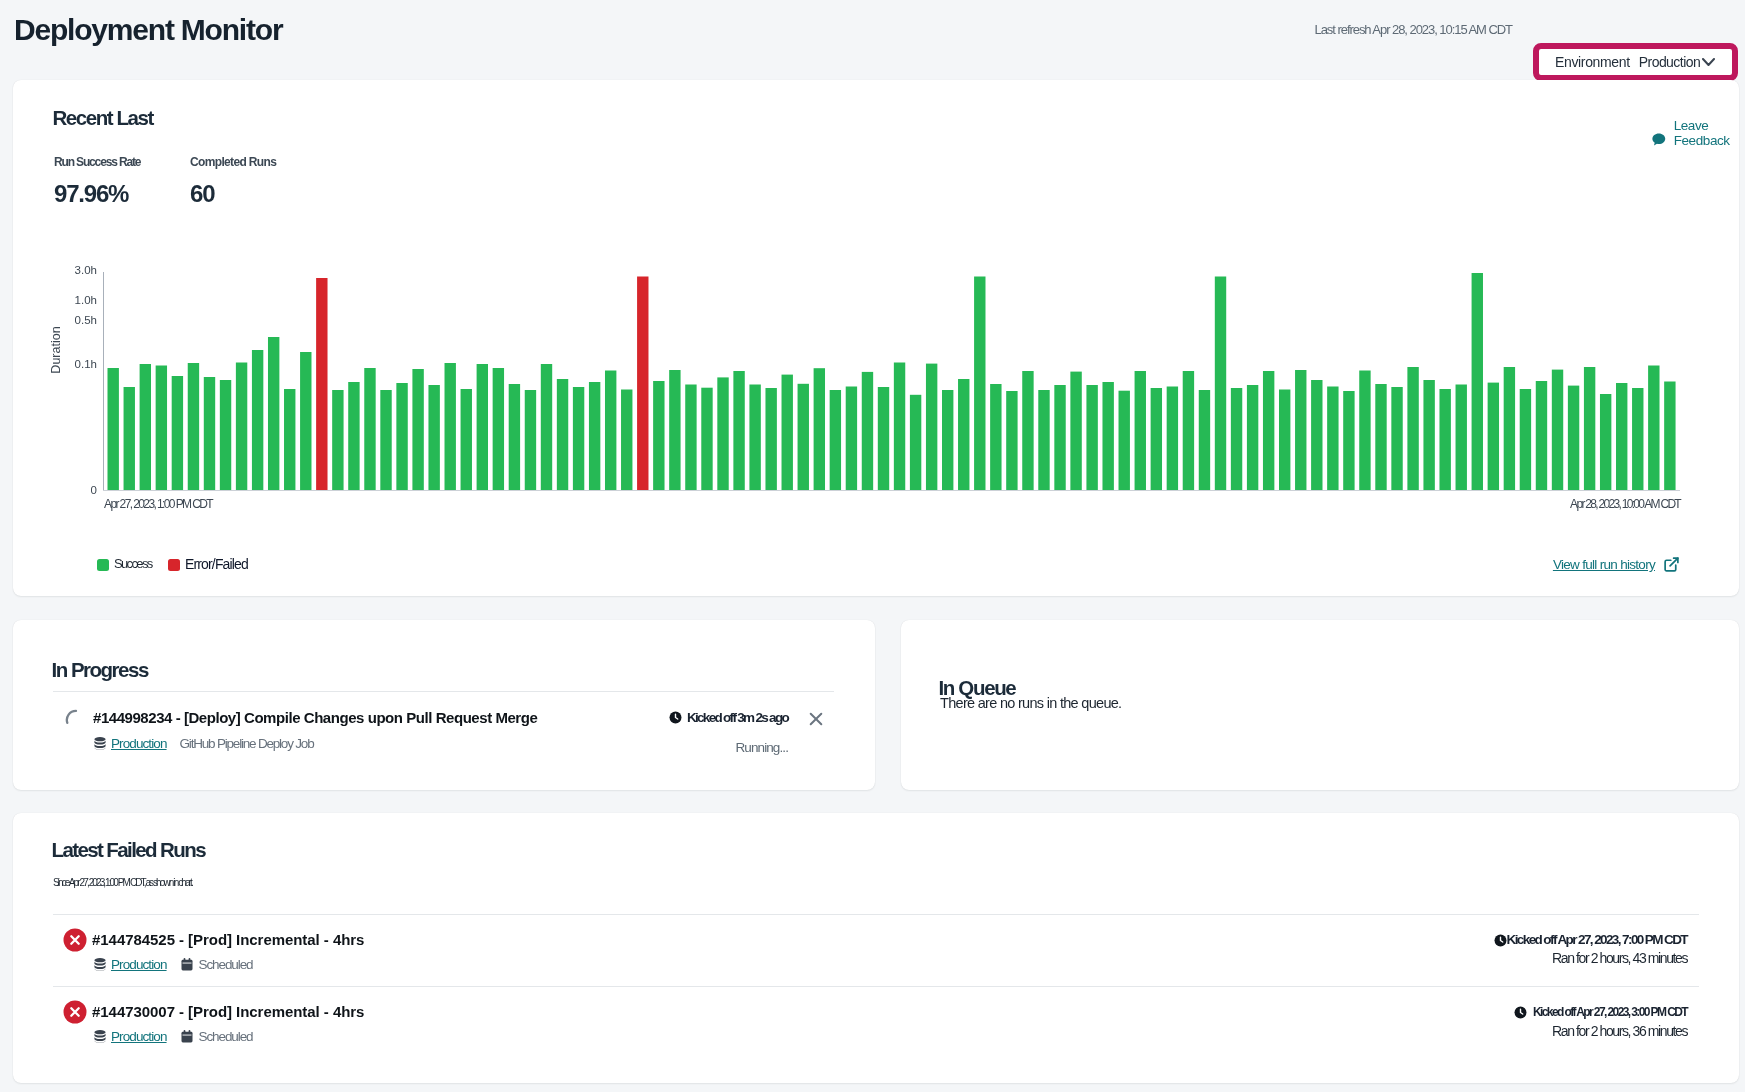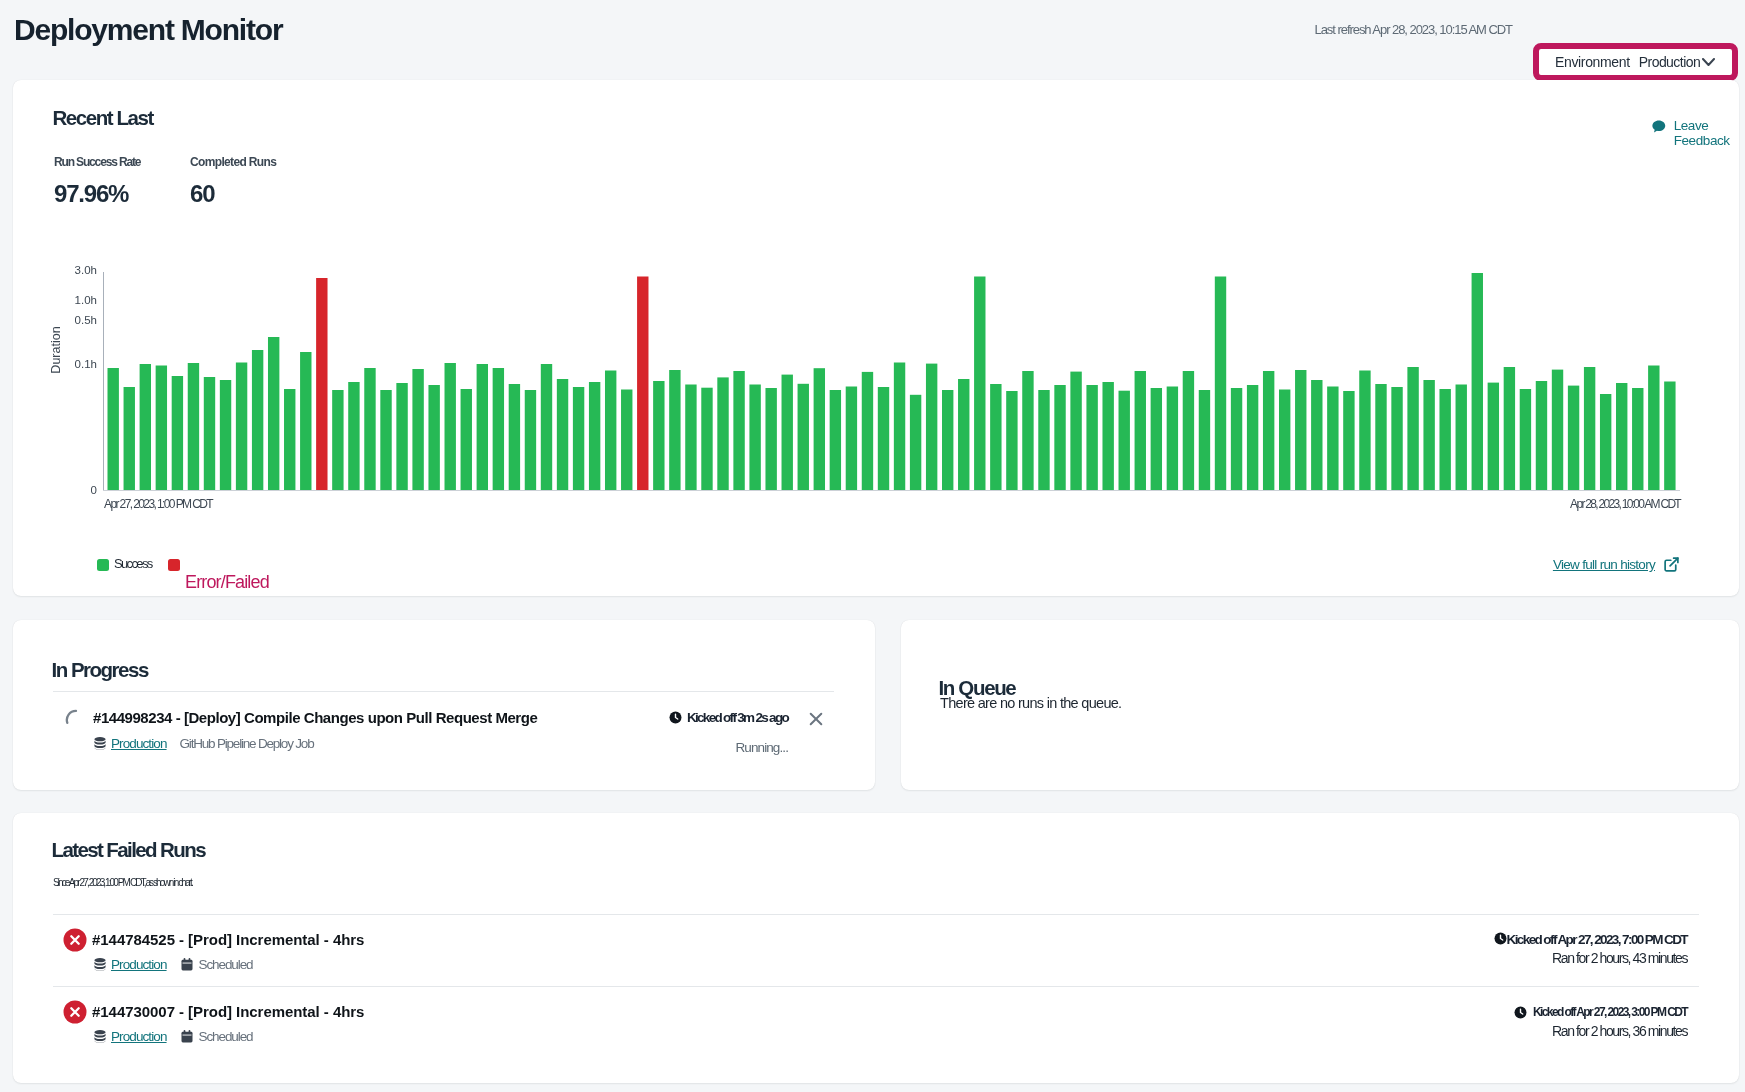--- a/index.html
+++ b/index.html
@@ -19,21 +19,21 @@
 <div class="abs" style="left:1533px;top:11px;width:205px;height:38px;background:#fff;border:6px solid #be185d;border-radius:8px;display:flex;align-items:center;padding-left:16px;font-size:14px;color:#242f3b;margin-top:32px;">
   <span style="letter-spacing:-0.35px;">Environment</span>
   <span style="letter-spacing:-0.55px;margin-left:9px;">Production</span>
   <svg width="13" height="8" viewBox="0 0 13 8" style="margin-left:auto;margin-right:17px;">
       <path d="M1 1 L6.5 7 L12 1" fill="none" stroke="#3a4450" stroke-width="2" stroke-linecap="round" stroke-linejoin="round"></path>
     </svg>
 </div>
 
 <div class="card" style="left:13px;top:80px;width:1726px;height:516px;"></div>
 <div class="abs h2" style="left:52.5px;top:106px;letter-spacing:-1.45px;">Recent Last</div>
-<div class="abs" style="left:1652px;top:118px;display:flex;align-items:flex-start;gap:8px;">
+<div class="abs" style="left:1652px;top:118px;display:flex;align-items:flex-end;gap:8px;">
   <svg width="18" height="17" viewBox="0 0 18 17">
       <path d="M9 0.5 C4.3 0.5 0.5 3.6 0.5 7.5 C0.5 9.7 1.7 11.6 3.6 12.9 L2.6 16.5 L6.6 14.2 C7.4 14.4 8.2 14.5 9 14.5 C13.7 14.5 17.5 11.4 17.5 7.5 C17.5 3.6 13.7 0.5 9 0.5 Z" fill="#12747c"></path>
     </svg>
   <span class="teal" style="font-size:13.5px;letter-spacing:-0.4px;">Leave Feedback</span>
 </div>
 <div class="abs" style="left:54px;top:155px;font-size:12px;font-weight:bold;color:#3c4854;letter-spacing:-1.15px;">Run Success Rate</div>
 <div class="abs" style="left:190px;top:155px;font-size:12px;font-weight:bold;color:#3c4854;letter-spacing:-0.65px;">Completed Runs</div>
 <div class="abs" style="left:54px;top:180px;font-size:24px;font-weight:bold;color:#1c2b39;letter-spacing:-1.2px;">97.96%</div>
 <div class="abs" style="left:190px;top:180px;font-size:24px;font-weight:bold;color:#1c2b39;letter-spacing:-1.2px;">60</div>
 
@@ -146,21 +146,21 @@
 <rect x="1599.96" y="394.0" width="11.4" height="96.0" fill="#26b955"></rect>
 <rect x="1616.01" y="383.0" width="11.4" height="107.0" fill="#26b955"></rect>
 <rect x="1632.06" y="388.0" width="11.4" height="102.0" fill="#26b955"></rect>
 <rect x="1648.11" y="365.5" width="11.4" height="124.5" fill="#26b955"></rect>
 <rect x="1664.16" y="381.5" width="11.4" height="108.5" fill="#26b955"></rect>
 </svg>
 
 <div class="abs" style="left:97px;top:559px;width:12px;height:12px;border-radius:2.5px;background:#26b955;"></div>
 <div class="abs" style="left:114px;top:556px;font-size:13px;color:#1d2630;letter-spacing:-1.65px;">Success</div>
 <div class="abs" style="left:168px;top:559px;width:12px;height:12px;border-radius:2.5px;background:#d7252b;"></div>
-<div class="abs" style="left:185px;top:572px;font-size:18px;color:#be185d;letter-spacing:-0.85px;">Error/Failed</div>
+<div class="abs" style="left:185px;top:556px;font-size:14px;color:#0f172a;letter-spacing:-0.85px;">Error/Failed</div>
 <div class="abs" style="right:65px;top:556px;display:flex;align-items:center;gap:8px;">
   <a class="teal" style="font-size:13.5px;letter-spacing:-0.7px;">View full run history</a>
   <svg width="17" height="17" viewBox="0 0 24 24" fill="none" stroke="#12747c" stroke-width="2.4" stroke-linecap="round" stroke-linejoin="round">
       <path d="M18 13v6a2 2 0 0 1-2 2H5a2 2 0 0 1-2-2V8a2 2 0 0 1 2-2h6"></path>
       <polyline points="15 3 21 3 21 9"></polyline>
       <line x1="10" y1="14" x2="21" y2="3"></line>
     </svg>
 </div>
 
 <div class="card" style="left:13px;top:620px;width:862px;height:170px;"></div>
@@ -222,21 +222,21 @@
   <svg width="12" height="13" viewBox="0 0 12 13" style="margin:0 0 0 14px;">
       <g fill="#39424d">
         <rect x="0.5" y="1.8" width="11" height="10.7" rx="1.4"></rect>
         <rect x="2.6" y="0" width="1.8" height="3.4" rx="0.9"></rect>
         <rect x="7.6" y="0" width="1.8" height="3.4" rx="0.9"></rect>
         <rect x="1.5" y="4.6" width="9" height="0.9" fill="#fff"></rect>
       </g>
     </svg>
   <span style="font-size:13.5px;margin-left:6px;color:#67717c;letter-spacing:-1.1px;">Scheduled</span>
 </div>
-<div class="abs" style="right:58px;top:932px;display:flex;align-items:flex-start;gap:0;white-space:nowrap;">
+<div class="abs" style="right:58px;top:932px;display:flex;align-items:flex-end;gap:0;white-space:nowrap;">
   <svg width="13" height="13" viewBox="0 0 13 13">
       <circle cx="6.5" cy="6.5" r="6" fill="#10161d"></circle>
       <path d="M6.5 3.2 V6.5 L8.7 8" stroke="#fff" stroke-width="1.4" fill="none" stroke-linecap="round"></path>
     </svg>
   <span style="font-size:13.5px;font-weight:bold;color:#1a2330;letter-spacing:-1.6px;">Kicked off Apr 27, 2023, 7:00 PM CDT</span>
 </div>
 <div class="abs" style="right:58px;top:950px;font-size:14px;color:#1d2630;letter-spacing:-1.4px;white-space:nowrap;">Ran for 2 hours, 43 minutes</div>
 
 <svg class="abs" style="left:63px;top:1000px;" width="24" height="24" viewBox="0 0 24 24">
     <circle cx="12" cy="12" r="11.5" fill="#ce2031"></circle>

